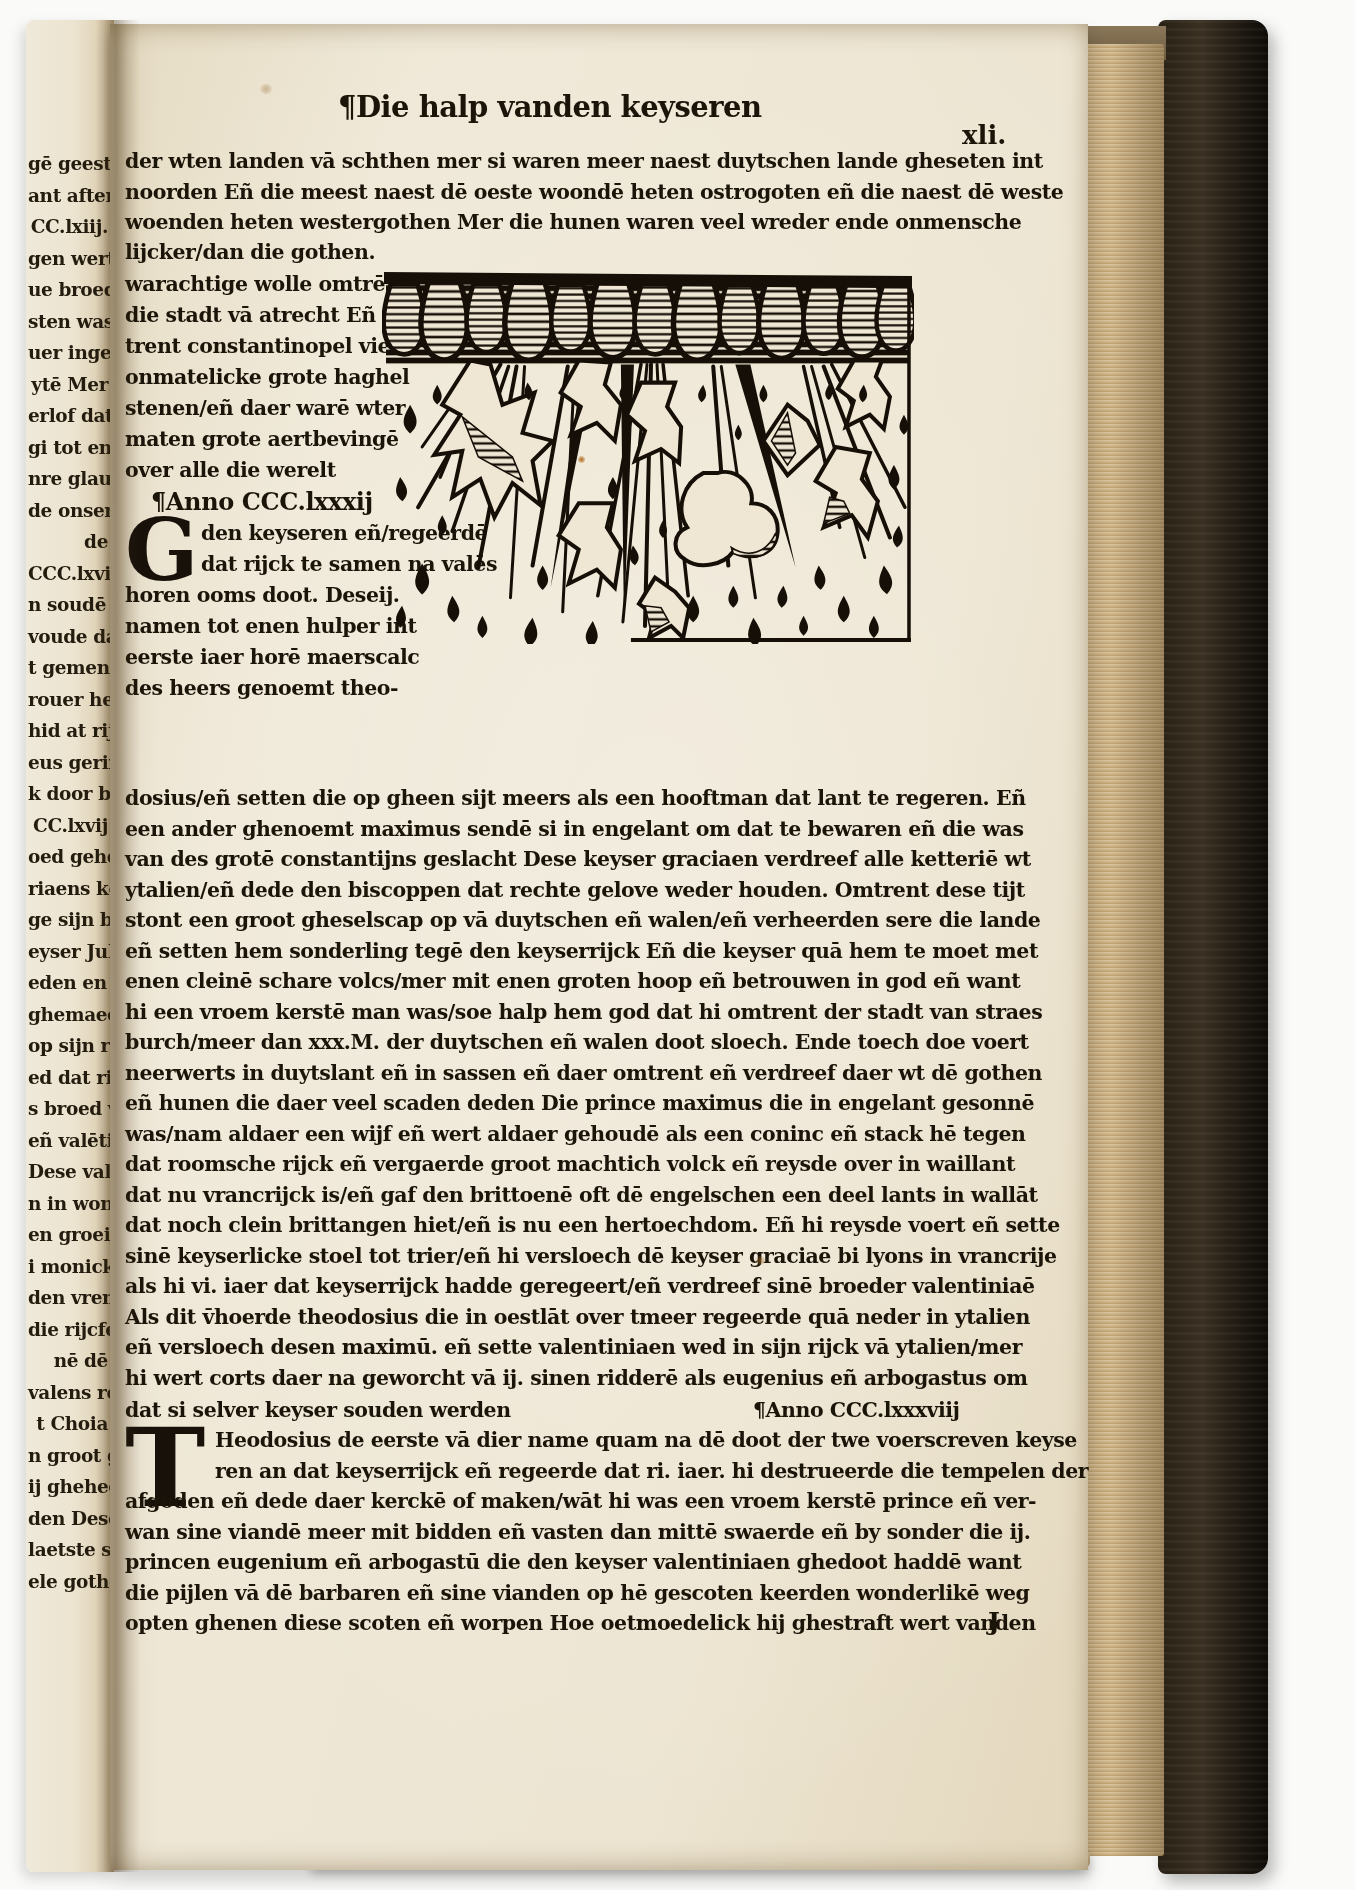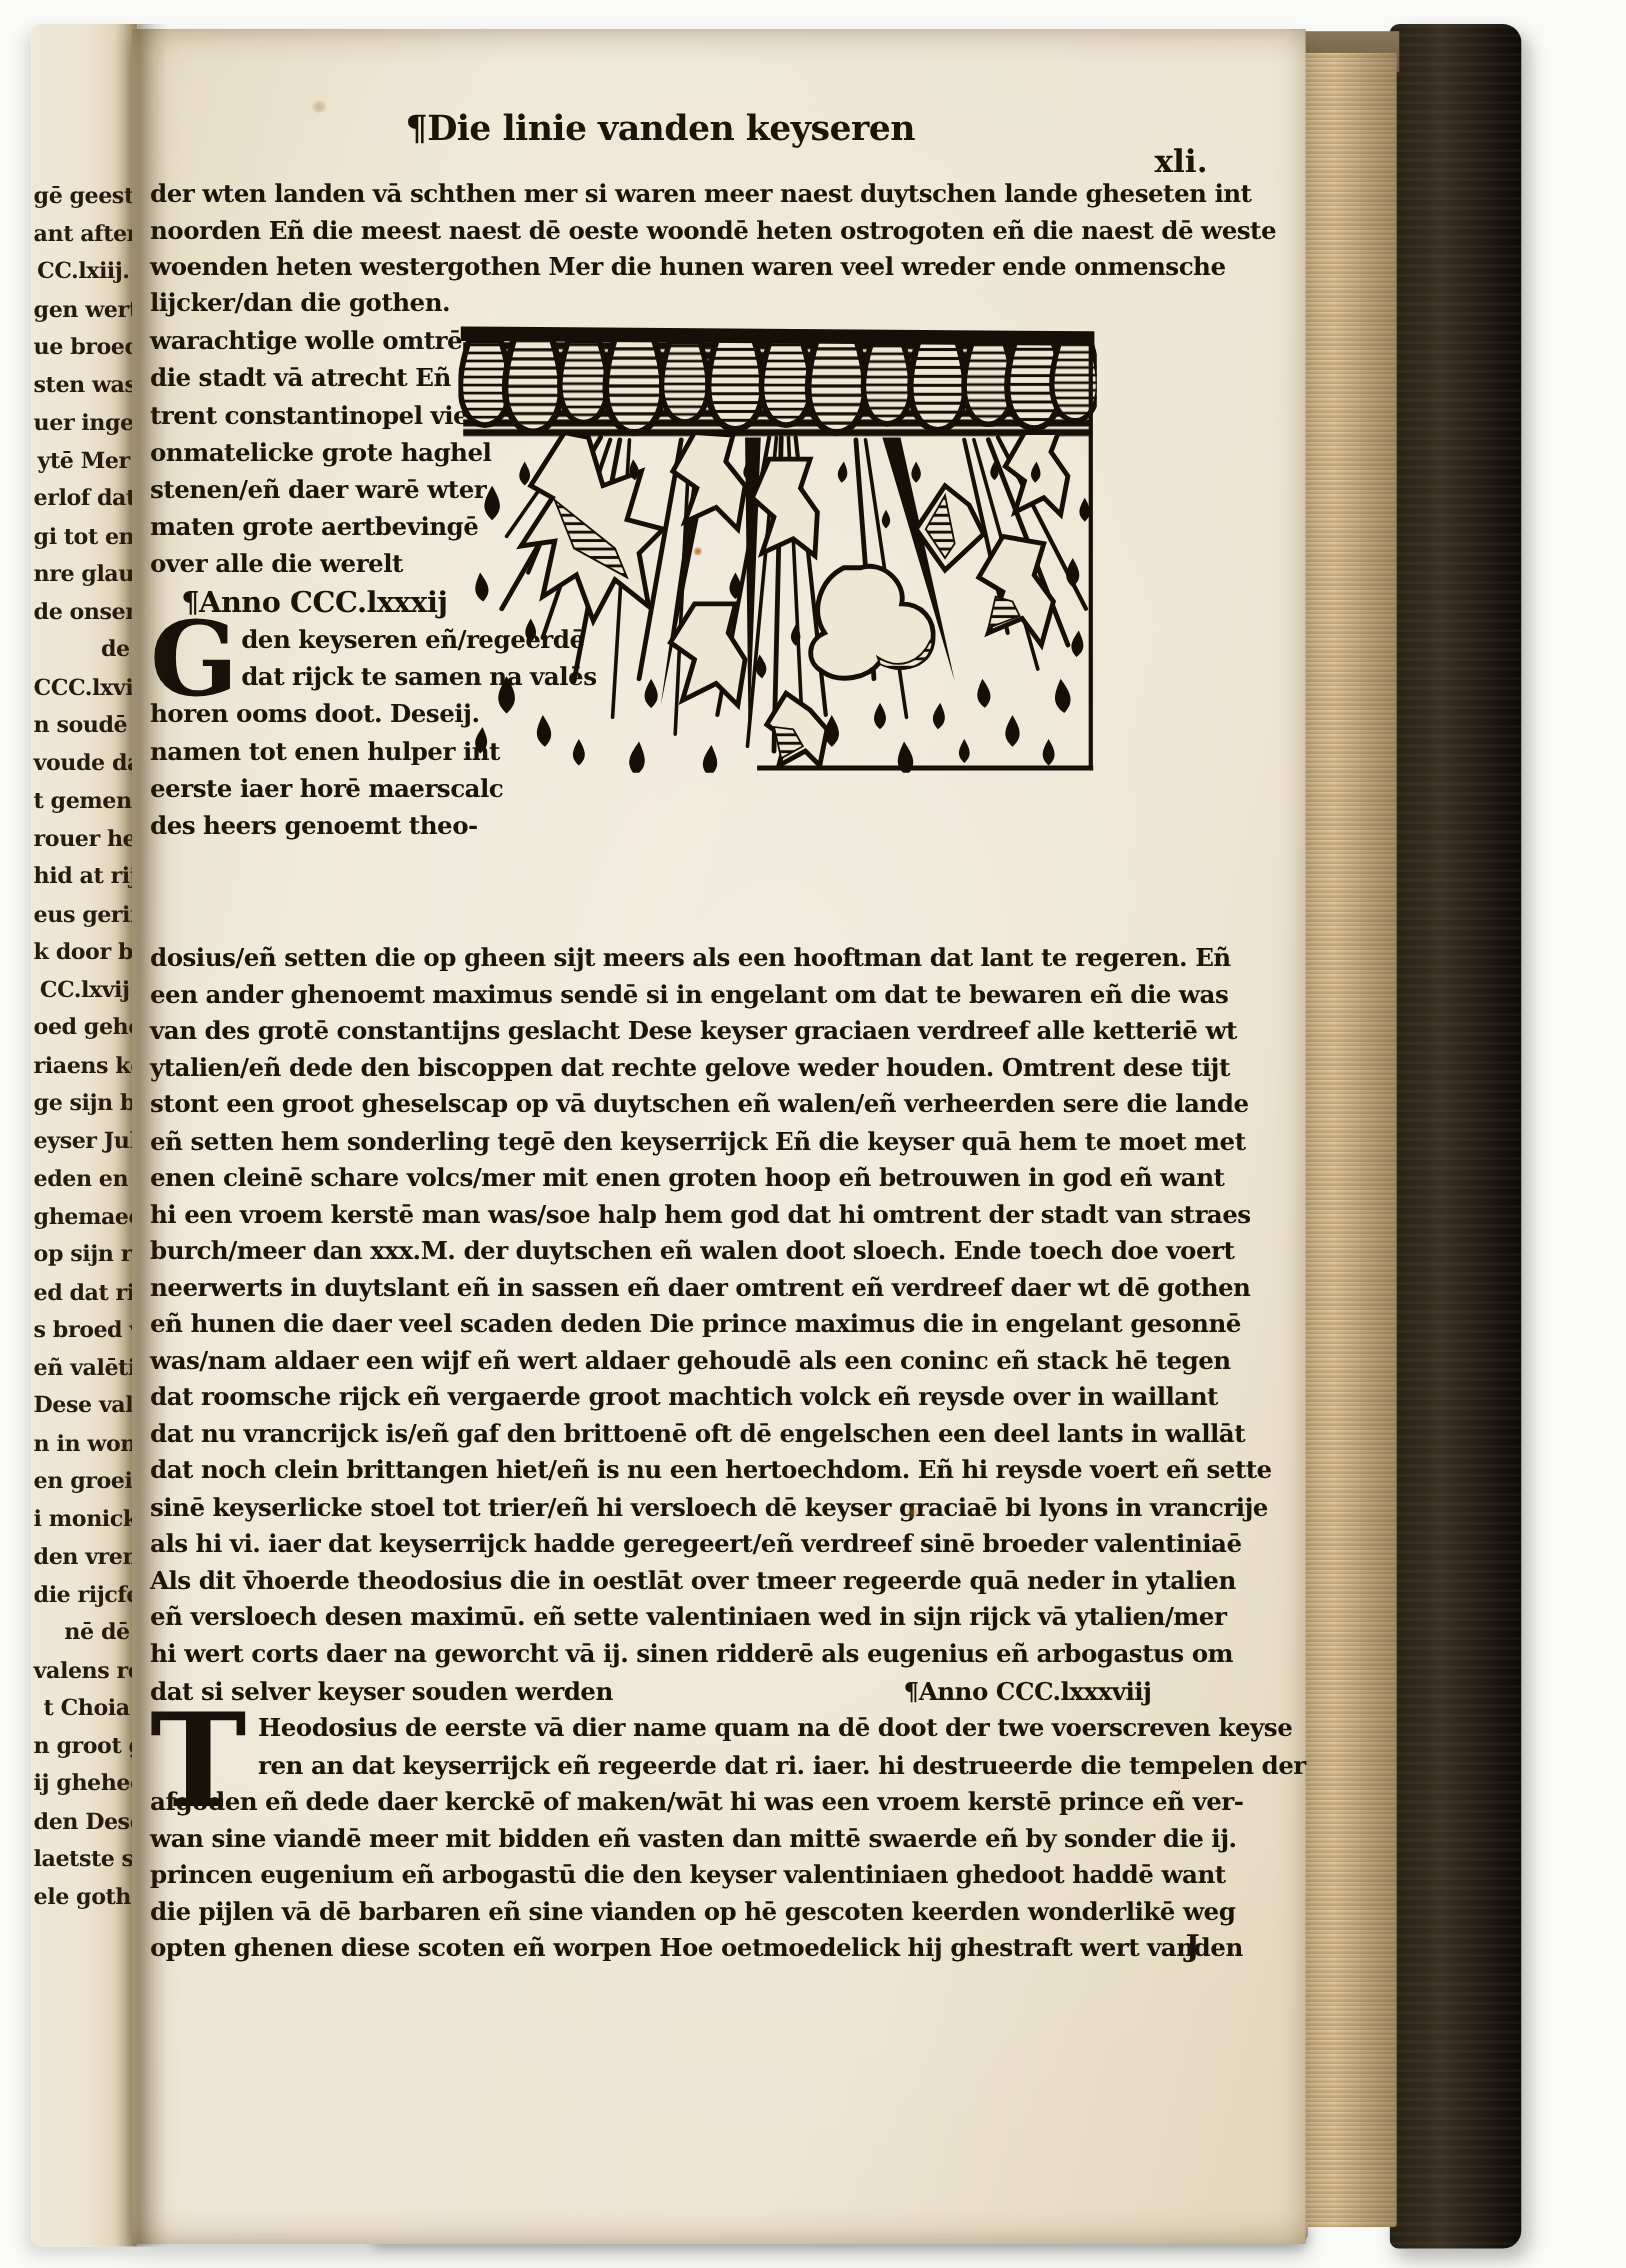--- a/index.html
+++ b/index.html
@@ -187,21 +187,21 @@
         <div class="frag-line">n groot ger</div>
         <div class="frag-line">ij gheheert</div>
         <div class="frag-line">den Dese</div>
         <div class="frag-line">laetste soe</div>
         <div class="frag-line">ele gothen</div>
       </div>
   </div>
   <div class="gutter-shadow"></div>
 
   <div class="page">
-    <div class="running-title">¶Die linie vanden keyseren</div>
+    <div class="running-title">¶Die halp vanden keyseren</div>
     <div class="folio">xli.</div>
 
     <div class="intro">
         <div class="tline">der wten landen vā schthen mer si waren meer naest duytschen lande gheseten int</div>
         <div class="tline">noorden Eñ die meest naest dē oeste woondē heten ostrogoten eñ die naest dē weste</div>
         <div class="tline">woenden heten westergothen Mer die hunen waren veel wreder ende onmensche</div>
       </div>
 
     <div class="split-line l4">
       <span class="l">lijcker/dan die gothen.</span>

